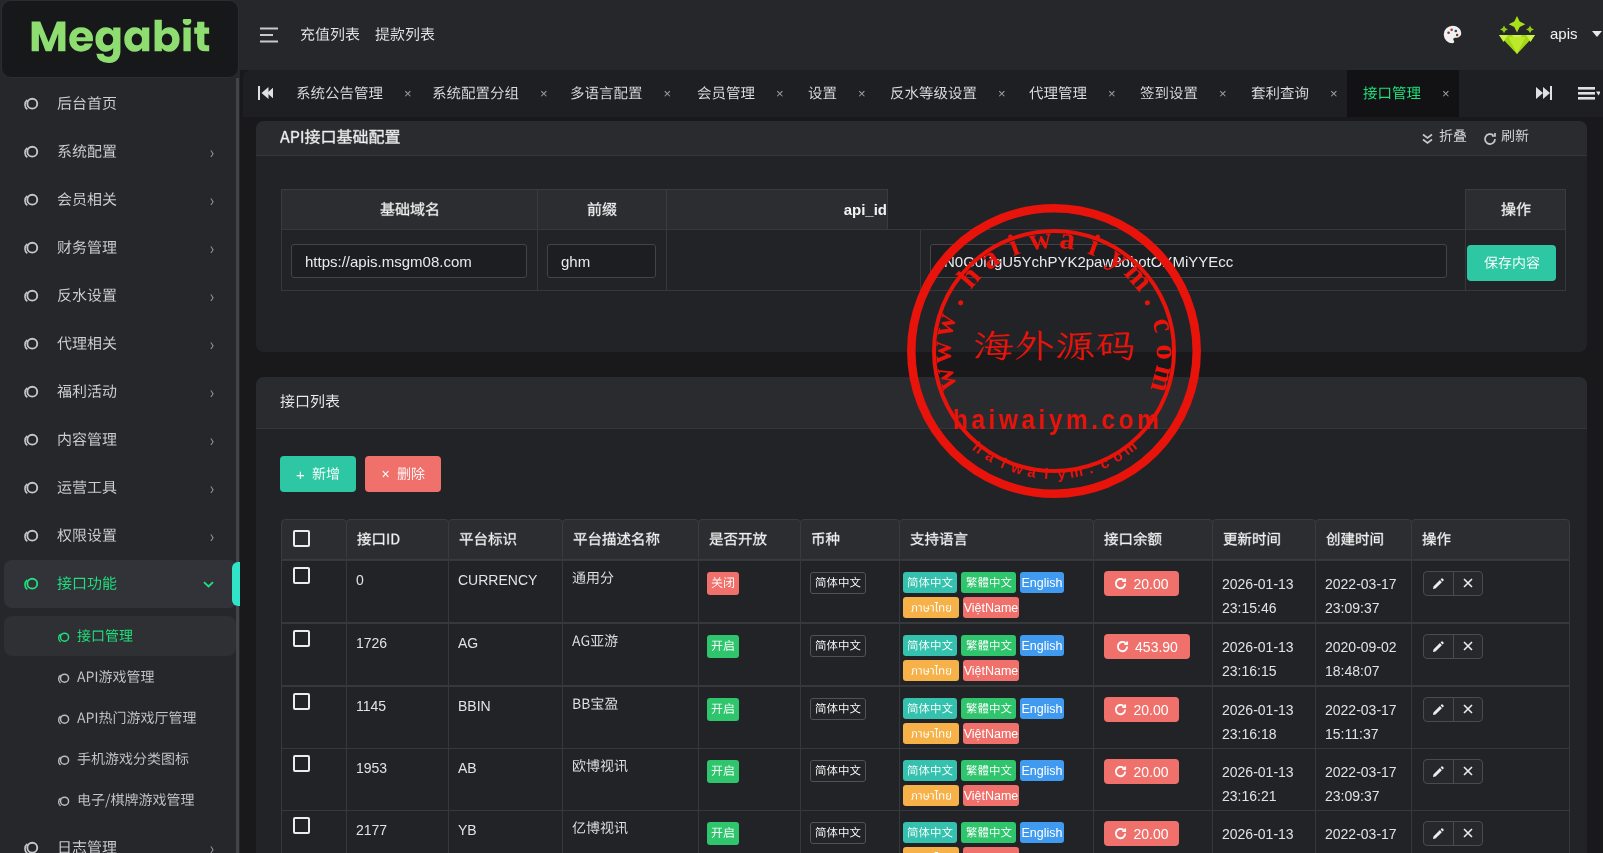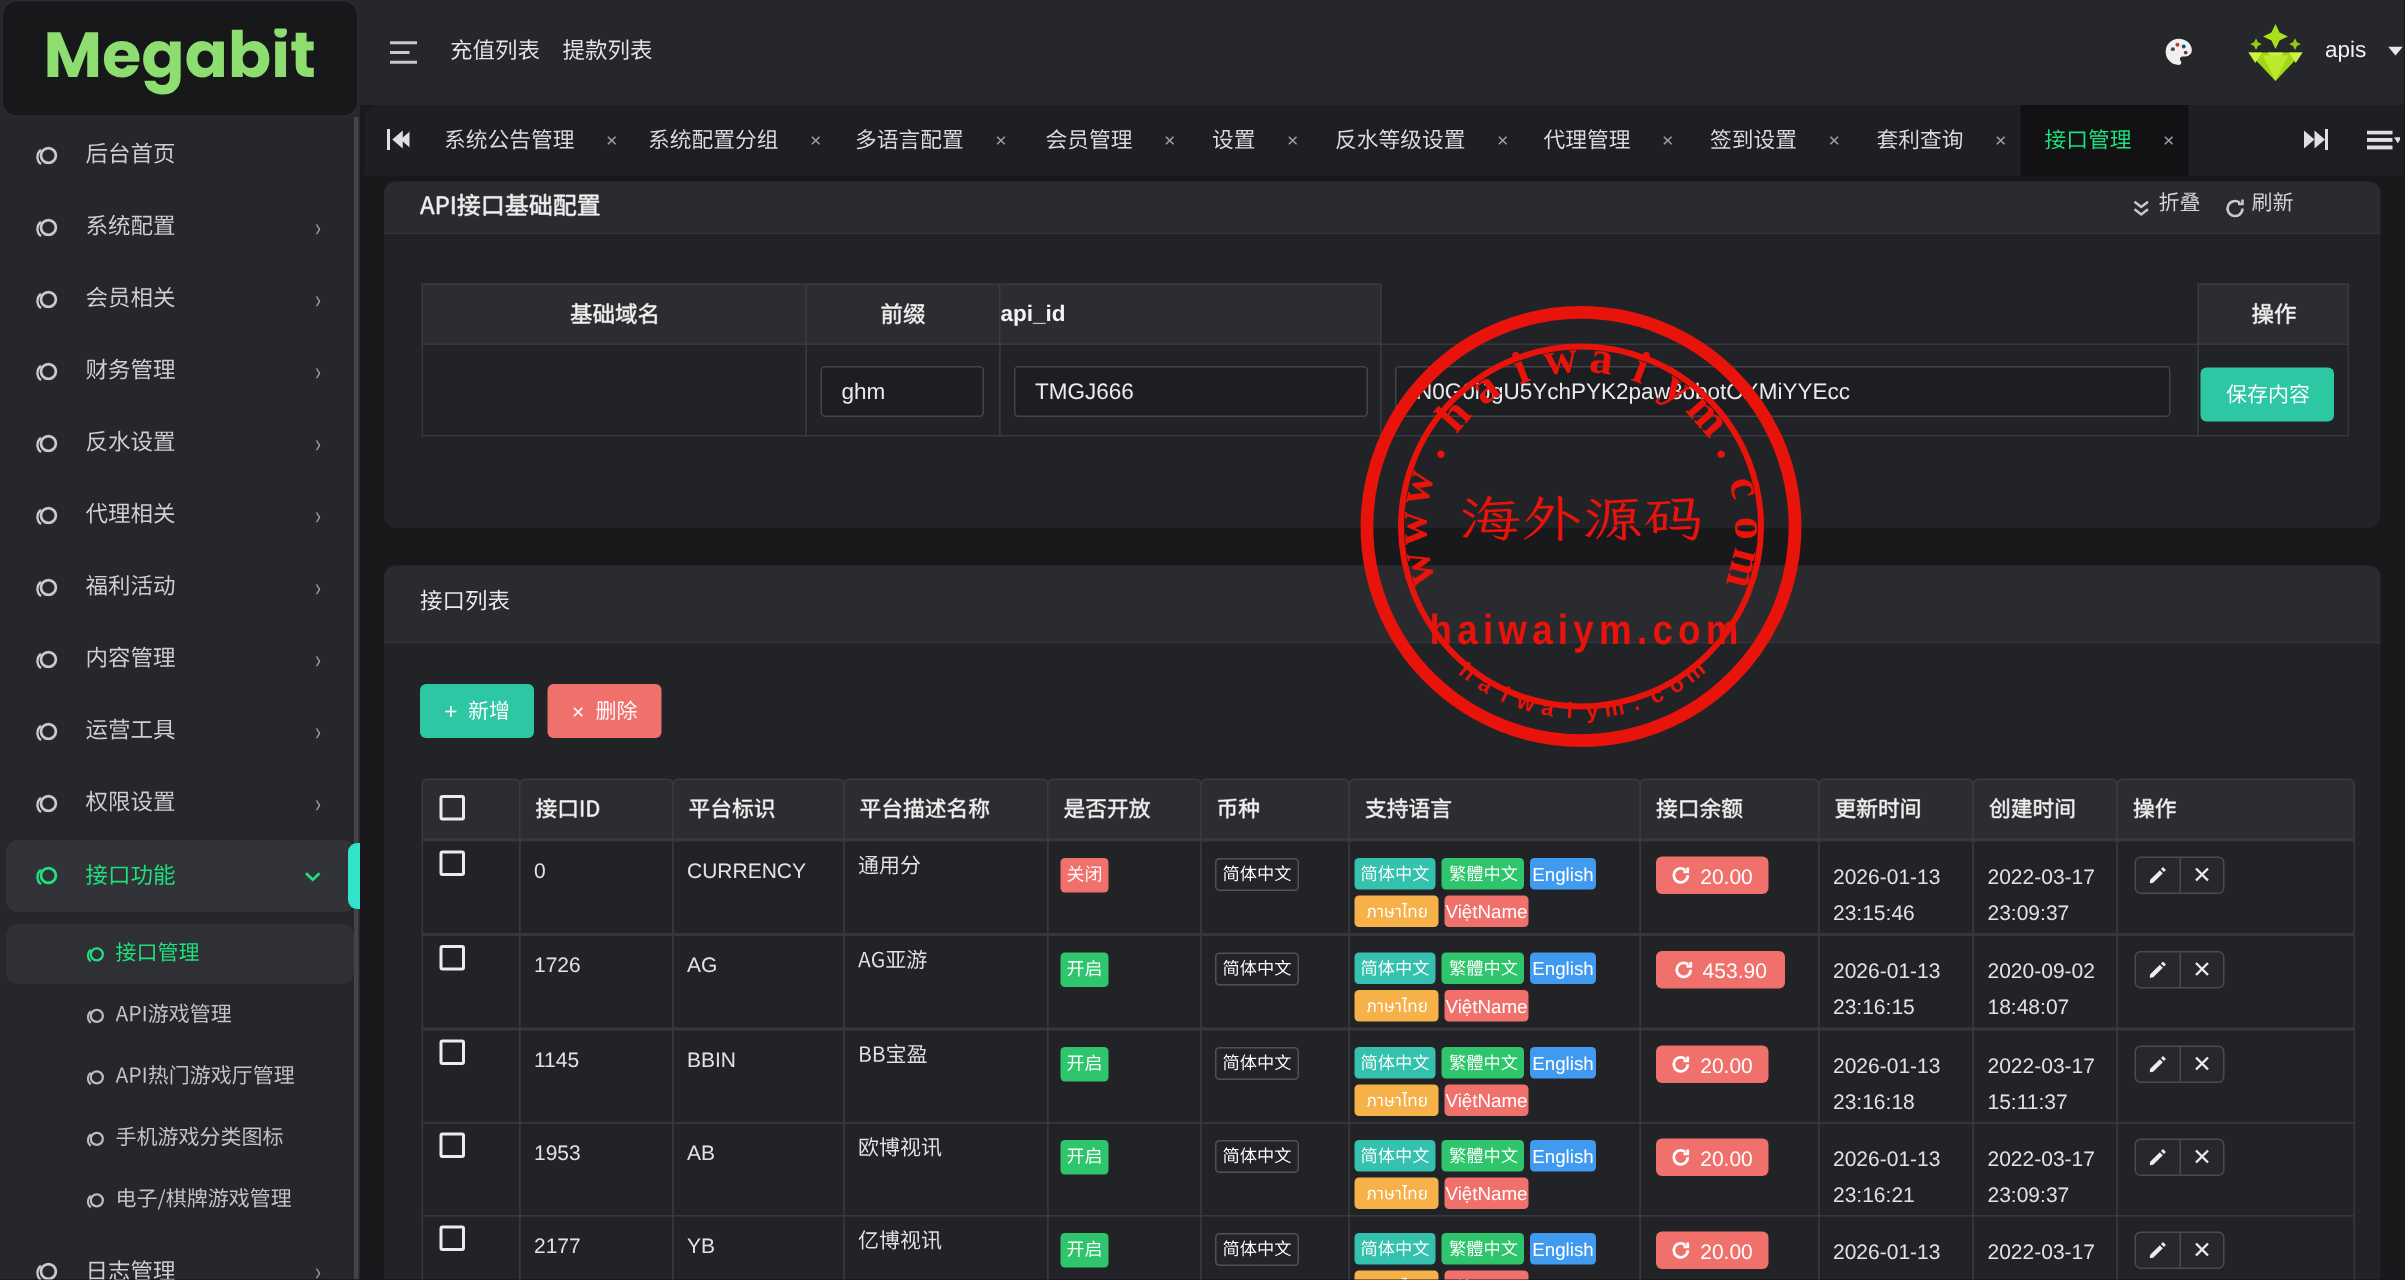--- a/index.html
+++ b/index.html
@@ -550,36 +550,36 @@
       <div class="bcell" style="left:25px;top:108px;width:257px;height:62px"></div>
       <div class="hcell" style="left:281px;top:68px;width:130px;height:41px;justify-content:center">
         <svg class="zt" width="30.0" height="18.0" viewBox="0 -0.920 2.0000 1.200">
           <g fill="currentColor" stroke="currentColor" stroke-width="0.028">
             <use href="#cjk_524d" x="0.000"></use>
             <use href="#cjk_7f00" x="1.000"></use>
           </g>
         </svg>
       </div>
       <div class="bcell" style="left:281px;top:108px;width:130px;height:62px"></div>
-      <div class="hcell" style="left:410px;top:68px;width:255px;height:41px;justify-content:flex-start">
+      <div class="hcell" style="left:410px;top:68px;width:222px;height:41px;justify-content:flex-end">
         <b style="font-size:15px">api_id</b>
       </div>
       <div class="bcell" style="left:410px;top:108px;width:255px;height:62px"></div>
       <div class="bcell" style="left:664px;top:108px;width:546px;height:62px"></div>
       <div class="hcell" style="left:1209px;top:68px;width:101px;height:41px;justify-content:center">
         <svg class="zt" width="30.0" height="18.0" viewBox="0 -0.920 2.0000 1.200">
           <g fill="currentColor" stroke="currentColor" stroke-width="0.028">
             <use href="#cjk_64cd" x="0.000"></use>
             <use href="#cjk_4f5c" x="1.000"></use>
           </g>
         </svg>
       </div>
       <div class="bcell" style="left:1209px;top:108px;width:101px;height:62px"></div>
+      <div class="inp" style="left:35px;top:123px;width:236px">https://apis.msgm08.com</div>
       <div class="inp" style="left:291px;top:123px;width:109px">ghm</div>
-      <div class="inp" style="left:420px;top:123px;width:236px">TMGJ666</div>
       <div class="inp" style="left:674px;top:123px;width:517px">N0G0iJgU5YchPYK2paw8obotOXMiYYEcc</div>
       <div class="btn" style="left:1211px;top:124px;width:89px;height:36px;background:#2dc8a3">
         <svg class="zt" width="56.0" height="16.8" viewBox="0 -0.920 4.0000 1.200">
           <g fill="currentColor">
             <use href="#cjk_4fdd" x="0.000"></use>
             <use href="#cjk_5b58" x="1.000"></use>
             <use href="#cjk_5185" x="2.000"></use>
             <use href="#cjk_5bb9" x="3.000"></use>
           </g>
         </svg>

